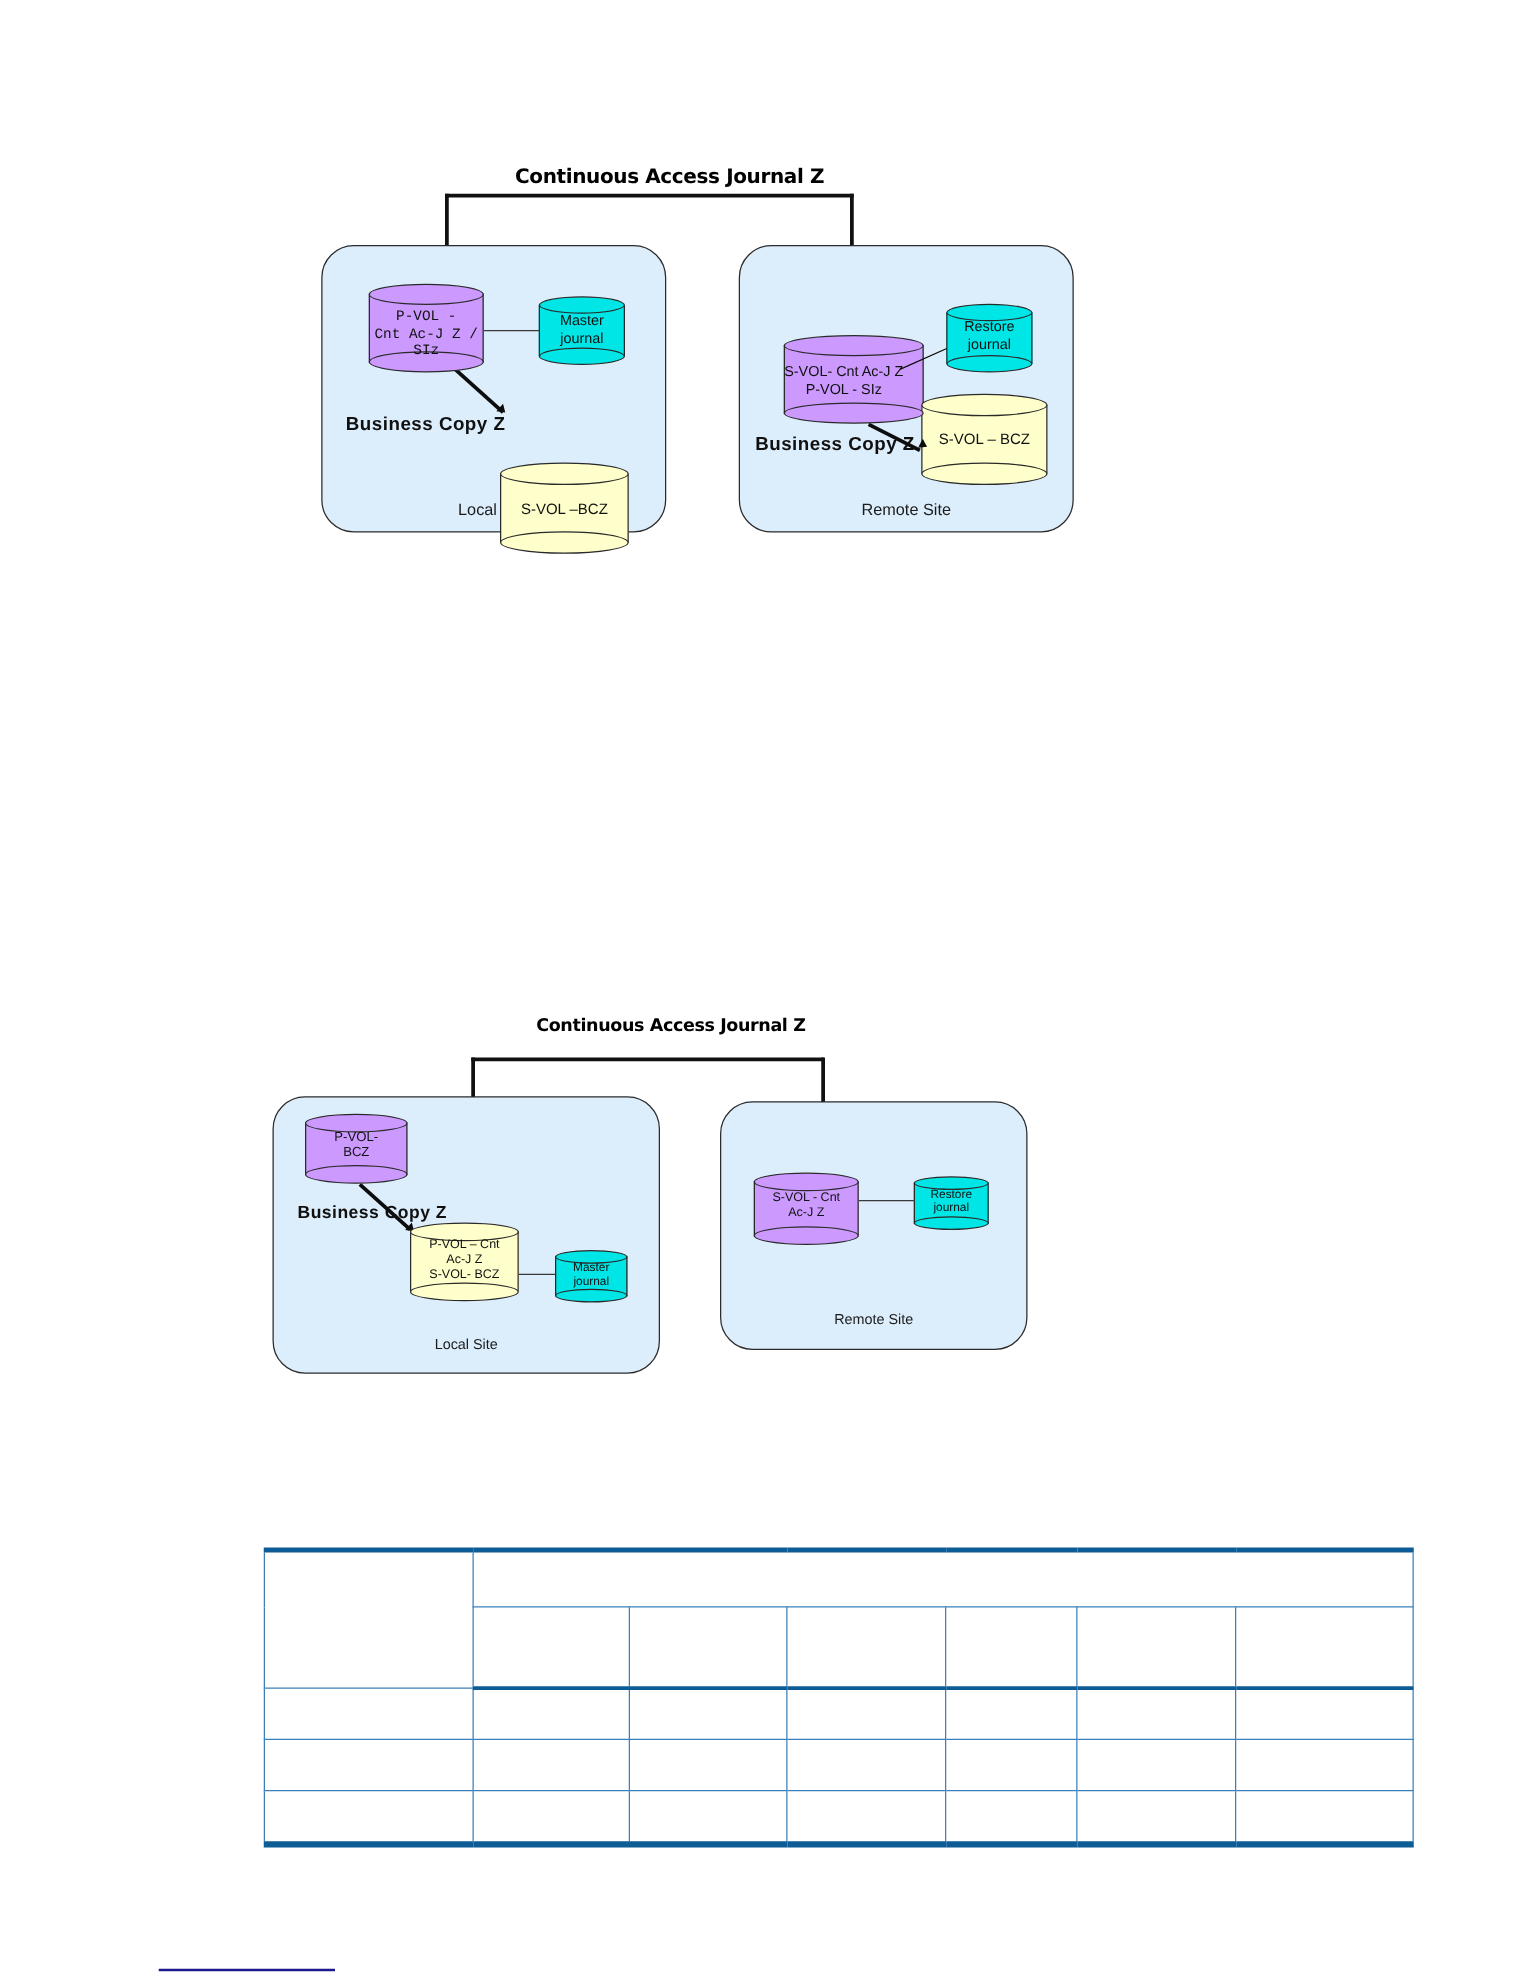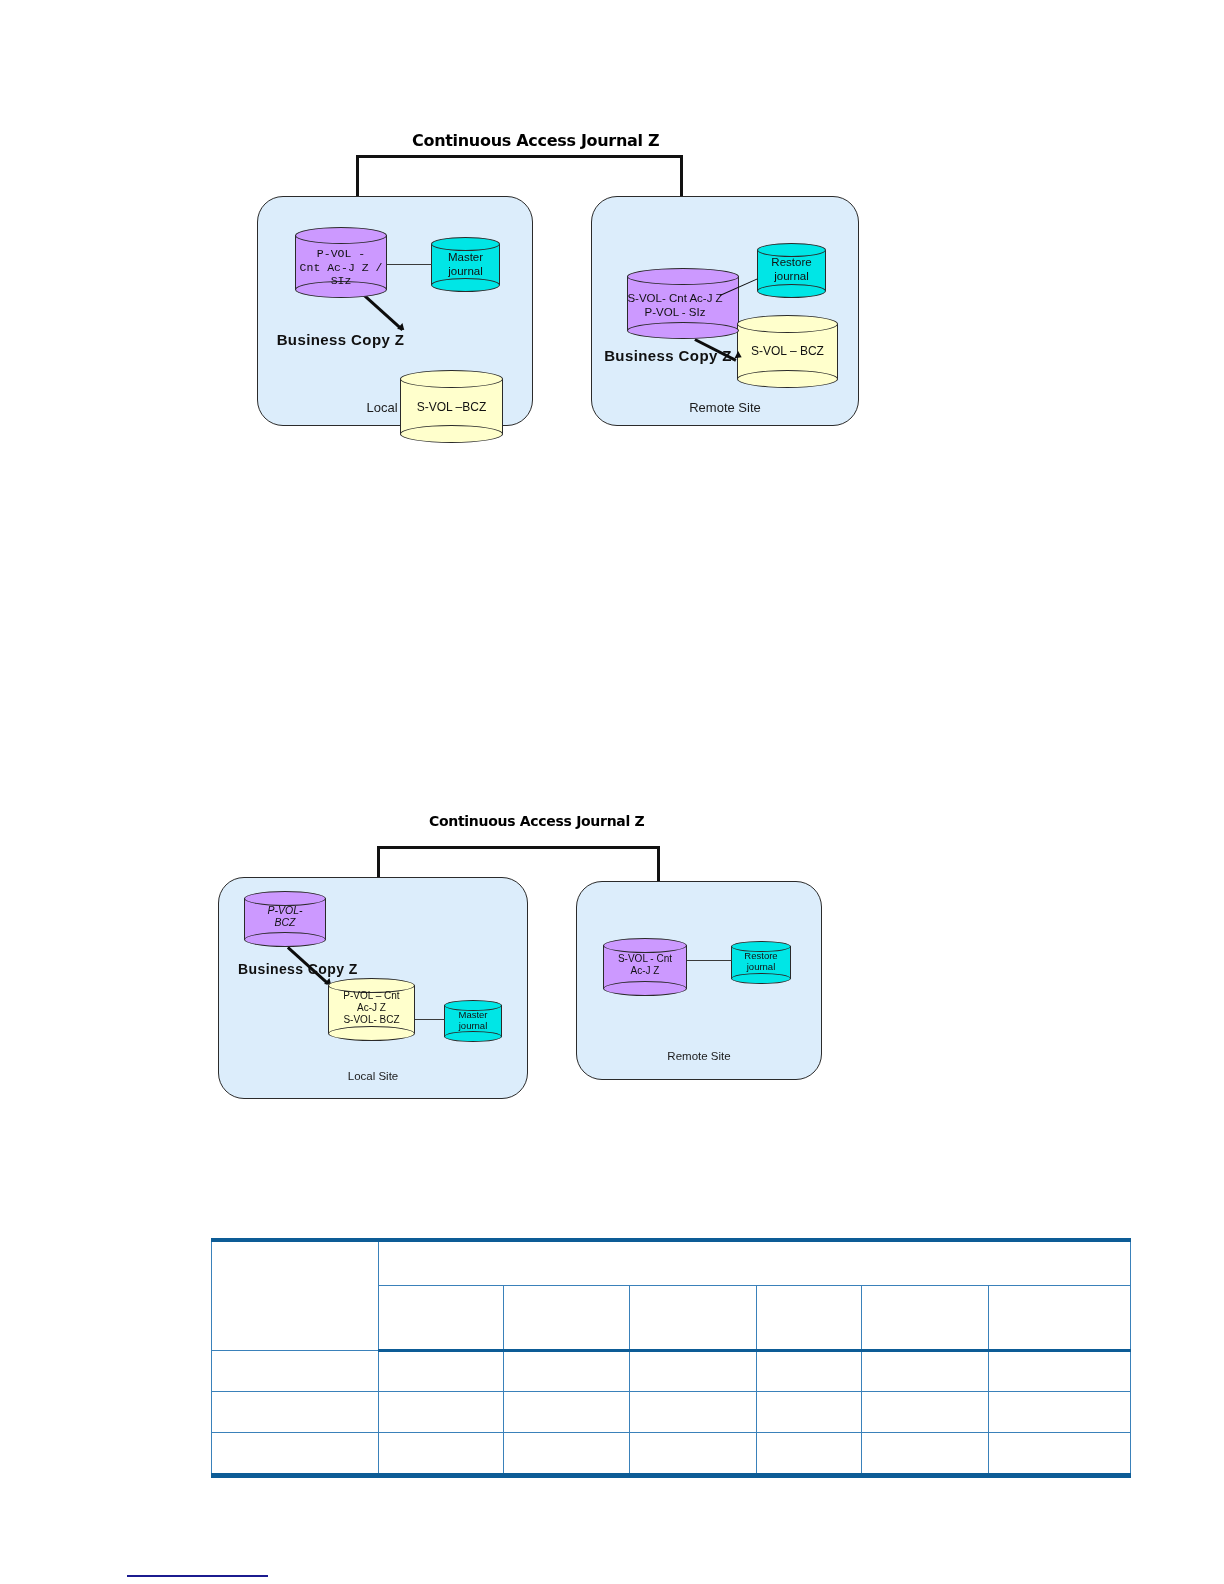--- a/index.html
+++ b/index.html
@@ -246,21 +246,21 @@
 
     <div class="site-label" style="left:218px; top:1070px; width:310px; font-size:11.5px;">Local Site</div>
 
     <div class="pair-label" style="left:238px; top:962px; width:94px; font-size:14px; text-align:left;">Business
 Copy Z</div>
 
     <div class="cyl c-purple" style="left:244px; top:891px; width:82px; height:56px;">
       <div class="top" style="top:0px; height:15px;"></div>
       <div class="body" style="top:7px; height:42px;"></div>
       <div class="bottom" style="top:41px; height:15px;"></div>
-      <div class="cyl-text" style="top:13px; font-size:10.5px;font-style:italic;">P-VOL-
+      <div class="cyl-text" style="top:13px; font-size:10.5px;">P-VOL-
 BCZ</div>
     </div>
 
     <div class="cyl c-yellow" style="left:328px; top:978px; width:87px; height:63px;">
       <div class="top" style="top:0px; height:15px;"></div>
       <div class="body" style="top:7px; height:48px;"></div>
       <div class="bottom" style="top:48px; height:15px;"></div>
       <div class="cyl-text" style="top:12px; font-size:10px;">P-VOL – Cnt
 Ac-J Z
 S-VOL- BCZ</div>

